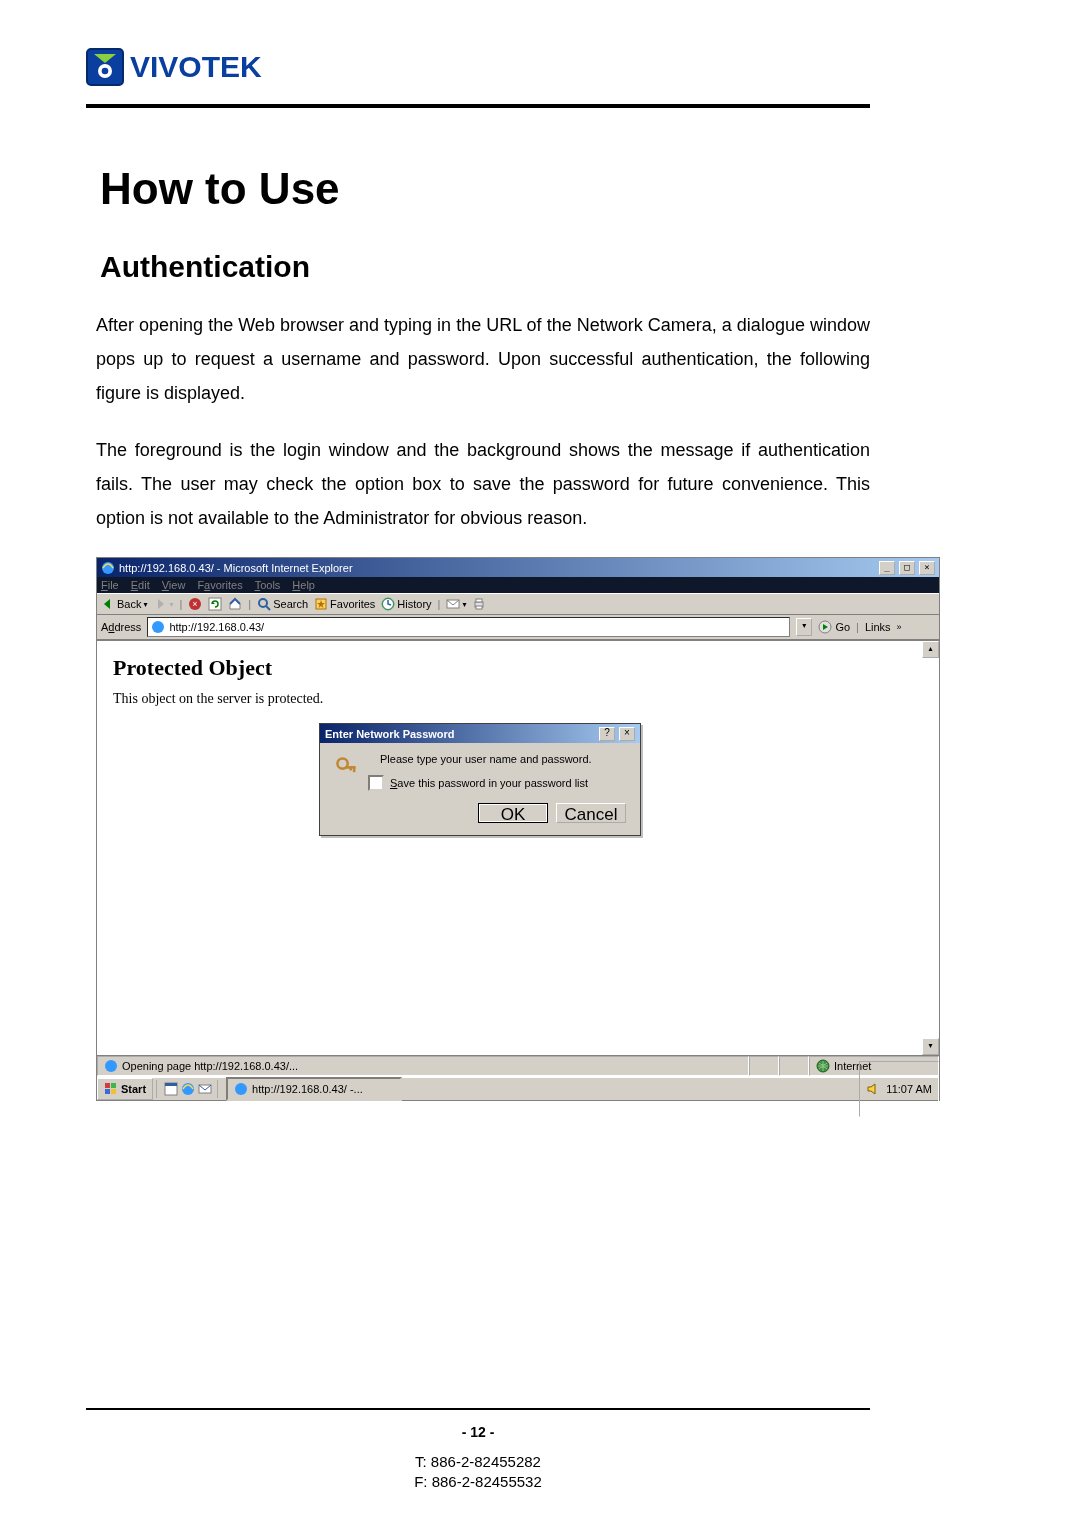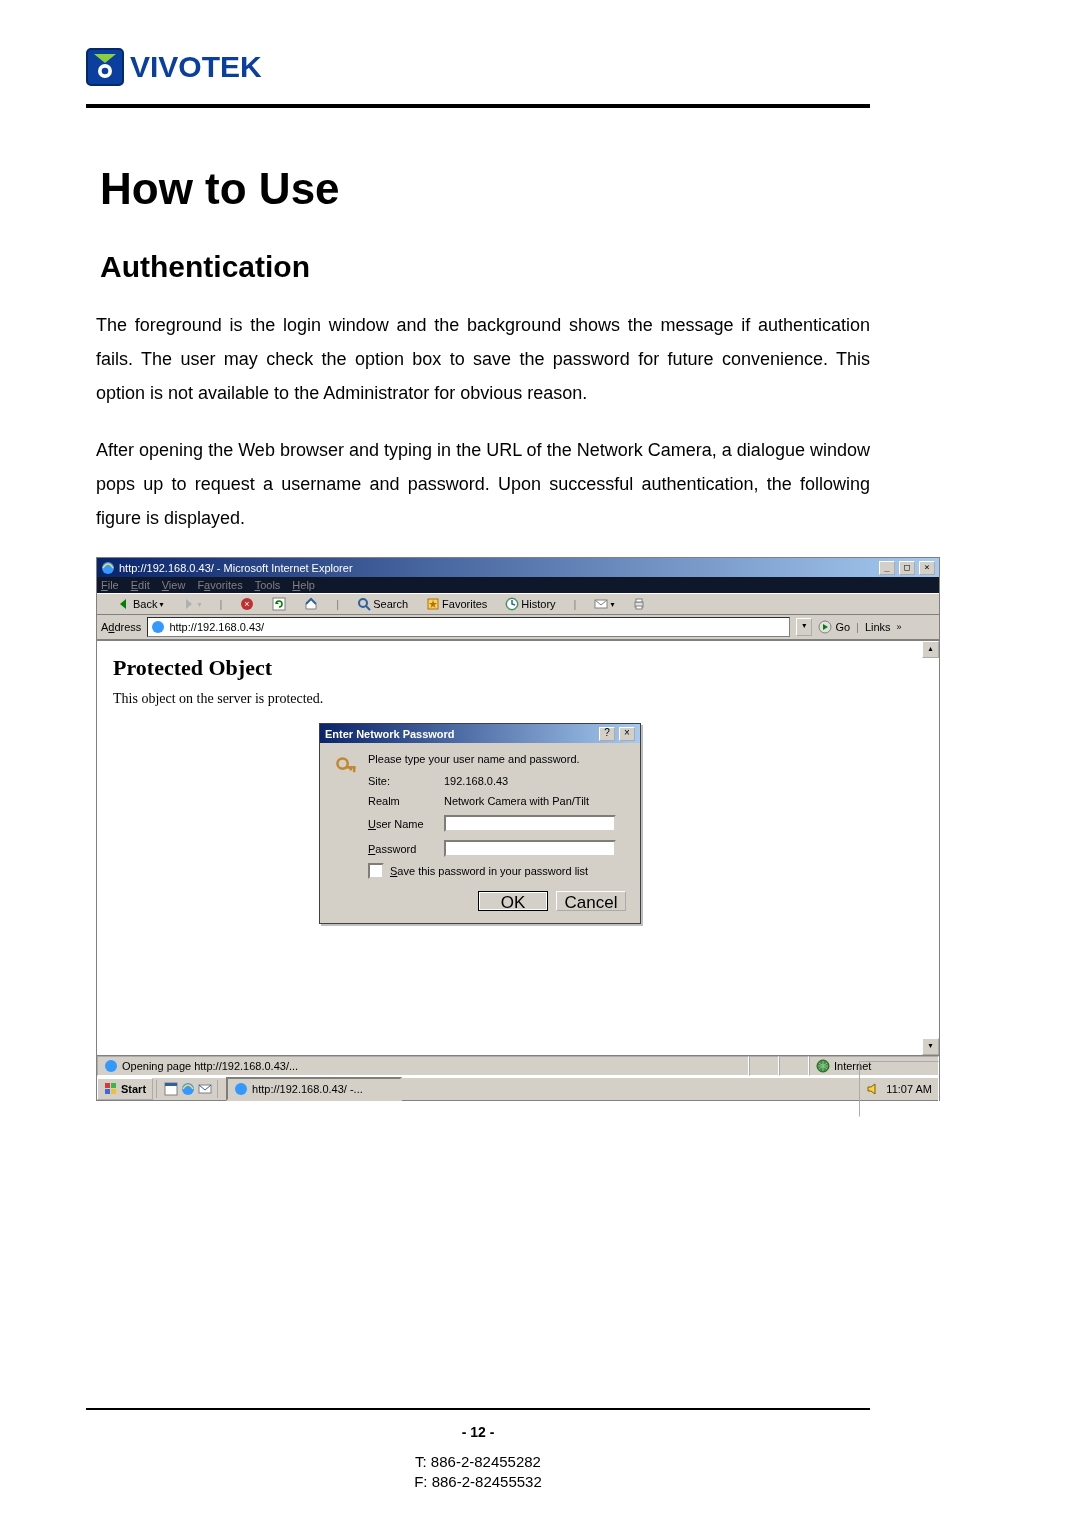--- a/index.html
+++ b/index.html
@@ -76,22 +76,22 @@
     text-align:center; font-size:9px; line-height:10px; margin-left:1px;
     font-family: "Marlett", monospace;
   }
   .menubar {
     background:#0f172a; color:#808080; padding:2px 4px;
     display:flex; gap:12px;
   }
   .menubar span { color:#808080; }
   .menubar span u { text-decoration: underline; }
   .toolbar {
-    background:#d4d0c8; padding:3px 20px;
-    display:flex; align-items:center; gap:18px;
+    background:#d4d0c8; padding:3px 4px;
+    display:flex; align-items:center; gap:6px;
     border-top:1px solid #fff; border-bottom:1px solid #808080;text-align:right;
   }
   .tool-text { color:#000; font-size:11px; }
   .tool-disabled { color:#808080; }
   .tool-ico { display:inline-flex; align-items:center; gap:2px; }
   .ico { width:14px; height:14px; display:inline-block; }
   .arrow-dn { font-size:8px; color:#000; }
   .addressbar {
     background:#d4d0c8; padding:2px 4px;
     display:flex; align-items:center; gap:6px;
@@ -222,22 +222,22 @@
     </svg>
     <svg width="200" height="36" viewBox="0 0 200 36">
       <text x="0" y="28" font-family="Arial Black, Arial, sans-serif" font-weight="900" font-size="30" fill="#0a3fa0">VIVOTEK</text>
     </svg>
   </div>
 
   <hr class="rule-thick">
 
   <div class="h1">How to Use</div>
   <div class="h2">Authentication</div>
+  <p class="para">After opening the Web browser and typing in the URL of the Network Camera, a dialogue window pops up to request a username and password. Upon successful authentication, the following figure is displayed.</p>
   <p class="para">The foreground is the login window and the background shows the message if authentication fails. The user may check the option box to save the password for future convenience.  This option is not available to the Administrator for obvious reason.</p>
-  <p class="para">After opening the Web browser and typing in the URL of the Network Camera, a dialogue window pops up to request a username and password. Upon successful authentication, the following figure is displayed.</p>
 
   <div class="ie-window">
     <div class="titlebar">
       <div class="titlebar-left">
         <svg class="ie-icon" viewBox="0 0 14 14">
             <circle cx="7" cy="7" r="6" fill="#3399ff"></circle>
             <path d="M2 7 Q7 -1 12 7" stroke="#ffd84d" stroke-width="1.5" fill="none"></path>
           </svg>
         <span class="title-text">http://192.168.0.43/ - Microsoft Internet Explorer</span>
       </div>
@@ -359,31 +359,21 @@
           <div class="dlg-row">
             <div class="dlg-key-icon">
               <svg width="28" height="28" viewBox="0 0 28 28">
                   <circle cx="10" cy="10" r="6" fill="none" stroke="#c08830" stroke-width="3"></circle>
                   <rect x="13" y="13" width="12" height="3" fill="#c08830"></rect>
                   <rect x="22" y="13" width="3" height="7" fill="#c08830"></rect>
                   <rect x="18" y="13" width="3" height="5" fill="#c08830"></rect>
                 </svg>
             </div>
             <div style="flex:1">
-              <div style="margin-bottom:10px;">Please type your user name and password.</div>
-              <div class="dlg-grid">
-                <div class="dlg-label">Site:</div>
-                <div class="dlg-value">192.168.0.43</div>
-                <div class="dlg-label">Realm</div>
-                <div class="dlg-value">Network Camera with Pan/Tilt</div>
-                <div class="dlg-label"><u>U</u>ser Name</div>
-                <div><input class="dlg-input" type="text" style=""></div>
-                <div class="dlg-label"><u>P</u>assword</div>
-                <div><input class="dlg-input" type="password" style=""></div>
-              </div>
+              <div style="margin-bottom:10px;margin-left:12px;">Please type your user name and password.</div>
               <div class="dlg-save">
                 <div class="dlg-checkbox"></div>
                 <span><u>S</u>ave this password in your password list</span>
               </div>
             </div>
           </div>
           <div class="dlg-buttons">
             <button class="dlg-button default">OK</button>
             <button class="dlg-button">Cancel</button>
           </div>

